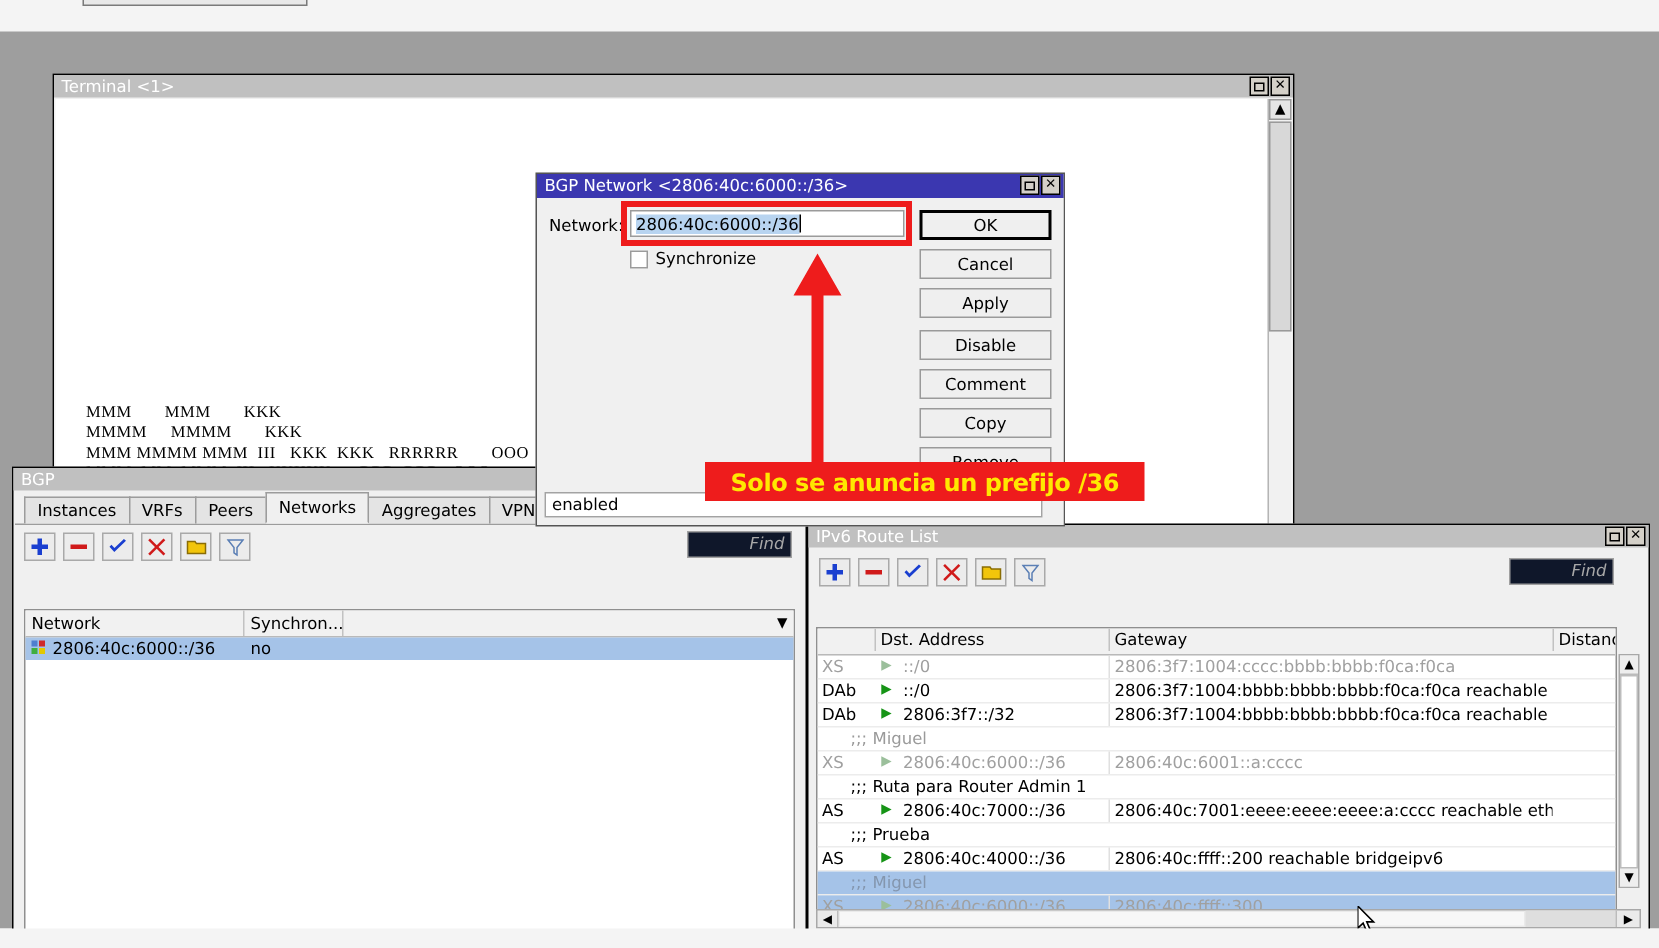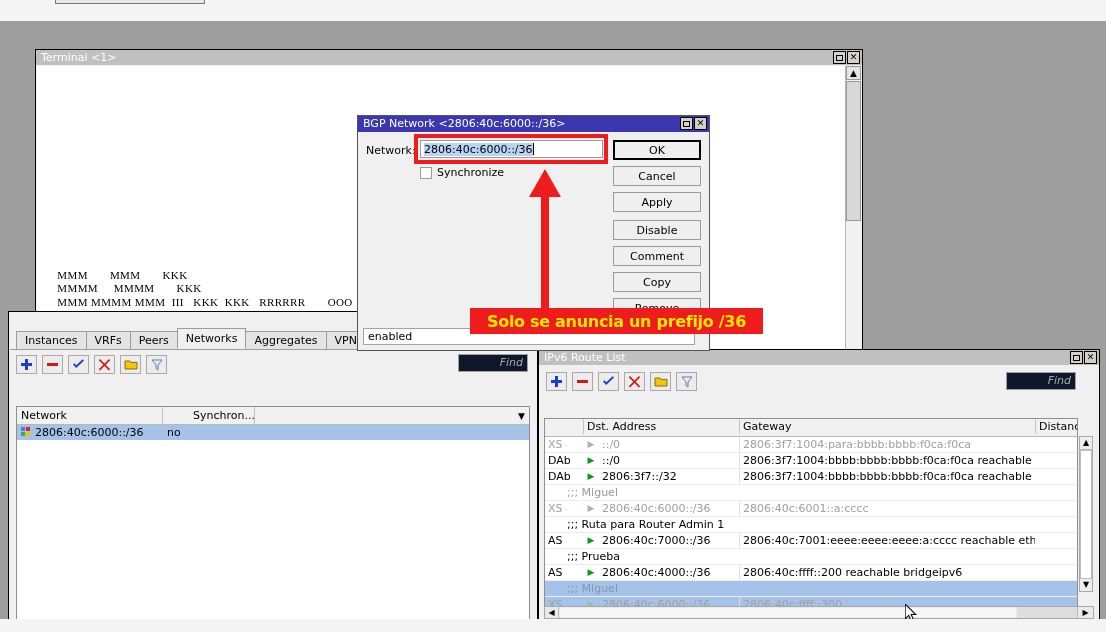--- a/index.html
+++ b/index.html
@@ -49,21 +49,21 @@
   .tabs{display:flex;align-items:flex-end;height:22px;padding-left:6px;border-bottom:1px solid #9c9c9c;box-sizing:border-box;}
   .tab{padding:2px 8px 3px 8px;background:#e4e4e4;border:1px solid #9c9c9c;border-bottom:none;
        margin-right:-1px;font-size:11px;color:#000;height:18px;box-sizing:border-box;line-height:14px;}
   .tab.sel{background:#f0f0f0;height:21px;line-height:16px;position:relative;z-index:3;border-bottom:1px solid #f0f0f0;}
   .toolbar{display:flex;gap:5px;padding:5px 0 4px 6px;align-items:center;position:relative;}
   .tbtn{width:21px;height:19px;background:#ececec;border:1px solid #a9a9a9;
         display:flex;align-items:center;justify-content:center;box-sizing:border-box;}
   .findbox{position:absolute;right:8px;top:4px;width:70px;height:18px;background:#0f172a;border:1px solid #a0a0a0;
         color:#a8a8a8;font-style:italic;font-size:11px;padding:1px 4px;box-sizing:border-box;text-align:right;}
   .grid{position:absolute;left:6px;right:6px;background:#fff;border:1px solid #8f8f8f;box-sizing:border-box;}
-  .ghead{display:flex;height:17px;background:#f1f1f1;border-bottom:1px solid #b9b9b9;font-size:11px;gap:26px;}
+  .ghead{display:flex;height:17px;background:#f1f1f1;border-bottom:1px solid #b9b9b9;font-size:11px;}
   .gh{border-right:1px solid #c2c2c2;padding:1px 4px;box-sizing:border-box;position:relative;line-height:15px;}
   .grow{display:flex;height:15px;font-size:11px;align-items:center;}
   .grow.sel{background:#a5c3e8;}
   .gc{padding:0 4px;box-sizing:border-box;overflow:hidden;white-space:nowrap;line-height:15px;}
 
   .mt-ico{display:inline-block;width:11px;height:11px;position:relative;vertical-align:-2px;margin-right:3px;}
   .mt-ico i{position:absolute;width:4px;height:4px;display:block;}
 
   
   #rl{left:538px;top:328px;width:562px;height:292px;}
@@ -140,20 +140,23 @@
   MMM  MM  MMM  III   KKKKK      RRR  RRR   OOO
   MMM      MMM  III   KKK KKK    RRRRRR     OOO</pre>
       </div>
       <div id="term-scroll">
         <div class="arrow">▲</div>
         <div class="thumb"></div>
       </div>
     </div>
 
     <div class="win" id="bgp">
+      <div class="win-title">
+        <span>BGP</span>
+      </div>
       <div id="bgp-body">
         <div class="tabs" id="bgp-tabs">
             <div class="tab">Instances</div>
             <div class="tab">VRFs</div>
             <div class="tab">Peers</div>
             <div class="tab sel">Networks</div>
             <div class="tab">Aggregates</div>
             <div class="tab">VPN4 Route</div>
           </div>
         <div class="toolbar">
@@ -258,21 +261,21 @@
             <div class="rc c-flag"></div>
             <div class="rc" style="width:156px;border-left:1px solid #c2c2c2;position:relative">Dst. Address</div>
             <div class="rc c-gw" style="border-left:1px solid #c2c2c2;position:relative">Gateway</div>
             <div class="rc c-dist" style="border-left:1px solid #c2c2c2">Distance</div>
           </div>
           <div id="rl-rows">
               <div class="rrow dim">
                 <div class="rc c-flag">XS</div>
                 <div class="rc c-arrow" style="color: rgb(155, 191, 155);">▶</div>
                 <div class="rc c-dst">::/0</div>
-                <div class="rc c-gw">2806:3f7:1004:para:bbbb:bbbb:f0ca:f0ca</div>
+                <div class="rc c-gw">2806:3f7:1004:cccc:bbbb:bbbb:f0ca:f0ca</div>
                 <div class="rc c-dist"></div>
               </div>
               <div class="rrow">
                 <div class="rc c-flag">DAb</div>
                 <div class="rc c-arrow">▶</div>
                 <div class="rc c-dst">::/0</div>
                 <div class="rc c-gw">2806:3f7:1004:bbbb:bbbb:bbbb:f0ca:f0ca reachable sfp1</div>
                 <div class="rc c-dist"></div>
               </div>
               <div class="rrow">

